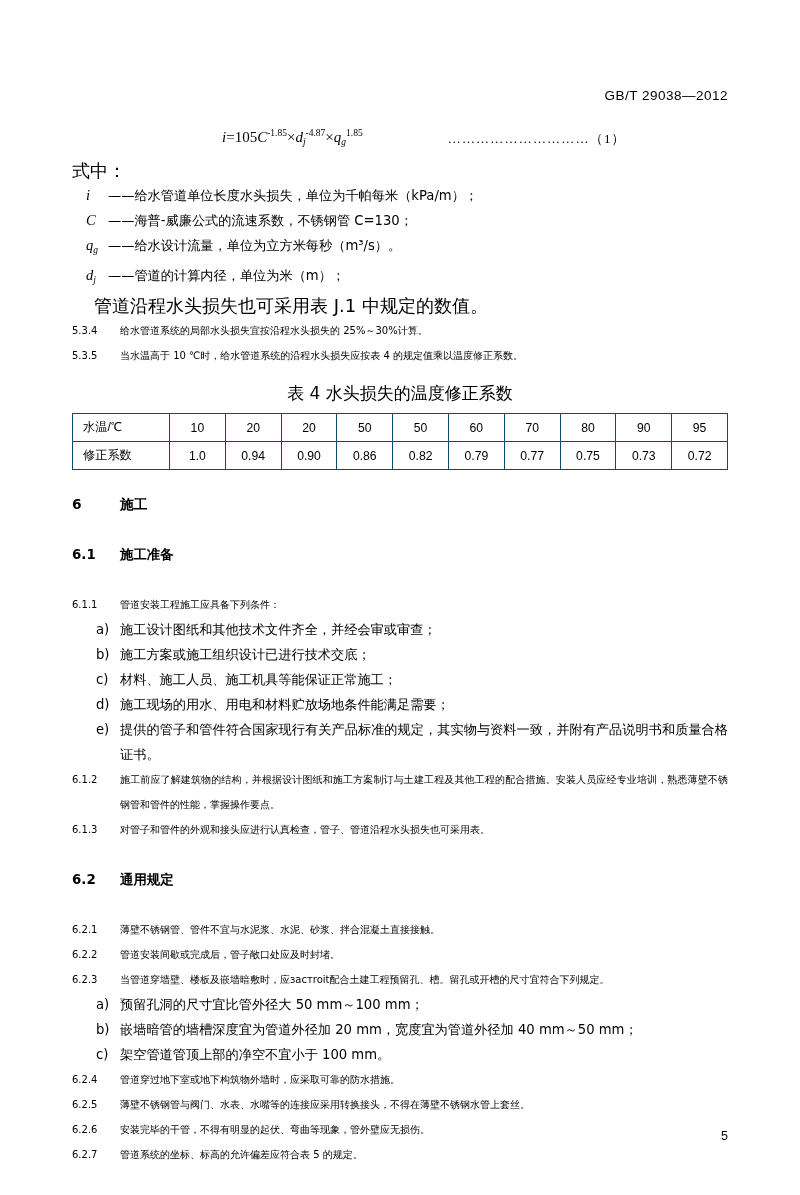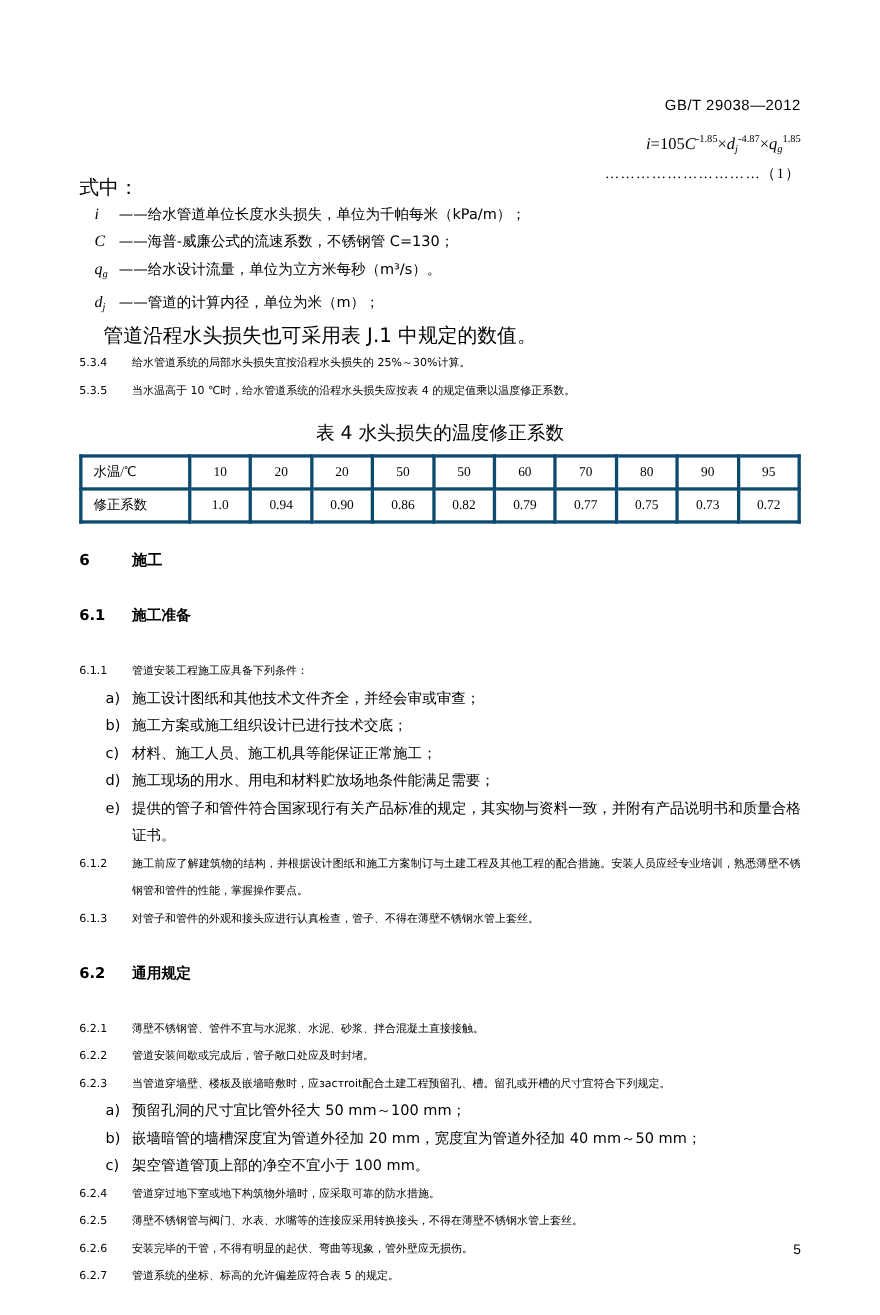--- a/index.html
+++ b/index.html
@@ -30,25 +30,24 @@
     letter-spacing: 0.5px;
   }
   .content {
     position: absolute;
     top: 118px;
     left: 72px;
     width: 656px;
   }
   .formula-row {
     display: flex;
-    align-items: flex-end;
+    align-items: center;
     justify-content: flex-start;
     margin: 0 0 6px 0;
     height: 34px;
-    flex-direction: column;
   }
   .formula {
     font-family: "Liberation Serif", serif;
     font-size: 15px;
     font-style: italic;
     margin-left: 150px;
     white-space: nowrap;
     padding-top: 4px;
   }
   .formula .sub {
@@ -167,24 +166,24 @@
     font-weight: normal;
     font-size: 17px;
     margin: 14px 0 8px 0;
   }
   table.data {
     border-collapse: collapse;
     width: 656px;
     table-layout: fixed;
   }
   table.data td {
-    border: 3px solid #0c4a6e;
+    border: 1px solid #0c4a6e;
     height: 27px;
     text-align: center;
-    font-family: Liberation Serif, serif;
+    font-family: Liberation Sans, sans-serif;
     font-size: 12.2px;
     padding: 0;
   }
   table.data td.head {
     text-align: left;
     padding-left: 10px;
     width: 86px;
   }
   .blankline {
     height: 25px;
@@ -322,21 +321,21 @@
       </div>
     </div>
 
     <div class="num-item">
       <div class="num-label">6.1.2</div>
       <div class="num-body">施工前应了解建筑物的结构，并根据设计图纸和施工方案制订与土建工程及其他工程的配合措施。安装人员应经专业培训，熟悉薄壁不锈钢管和管件的性能，掌握操作要点。</div>
     </div>
 
     <div class="num-item">
       <div class="num-label">6.1.3</div>
-      <div class="num-body">对管子和管件的外观和接头应进行认真检查，管子、不得在薄壁不锈钢水管上套丝。</div>
+      <div class="num-body">对管子和管件的外观和接头应进行认真检查，管子、管道沿程水头损失也可采用表。</div>
     </div>
 
     <div class="blankline"></div>
 
     <div class="sub-title">
       <span class="tlabel">6.2</span><span>通用规定</span>
     </div>
 
     <div class="blankline"></div>
 

